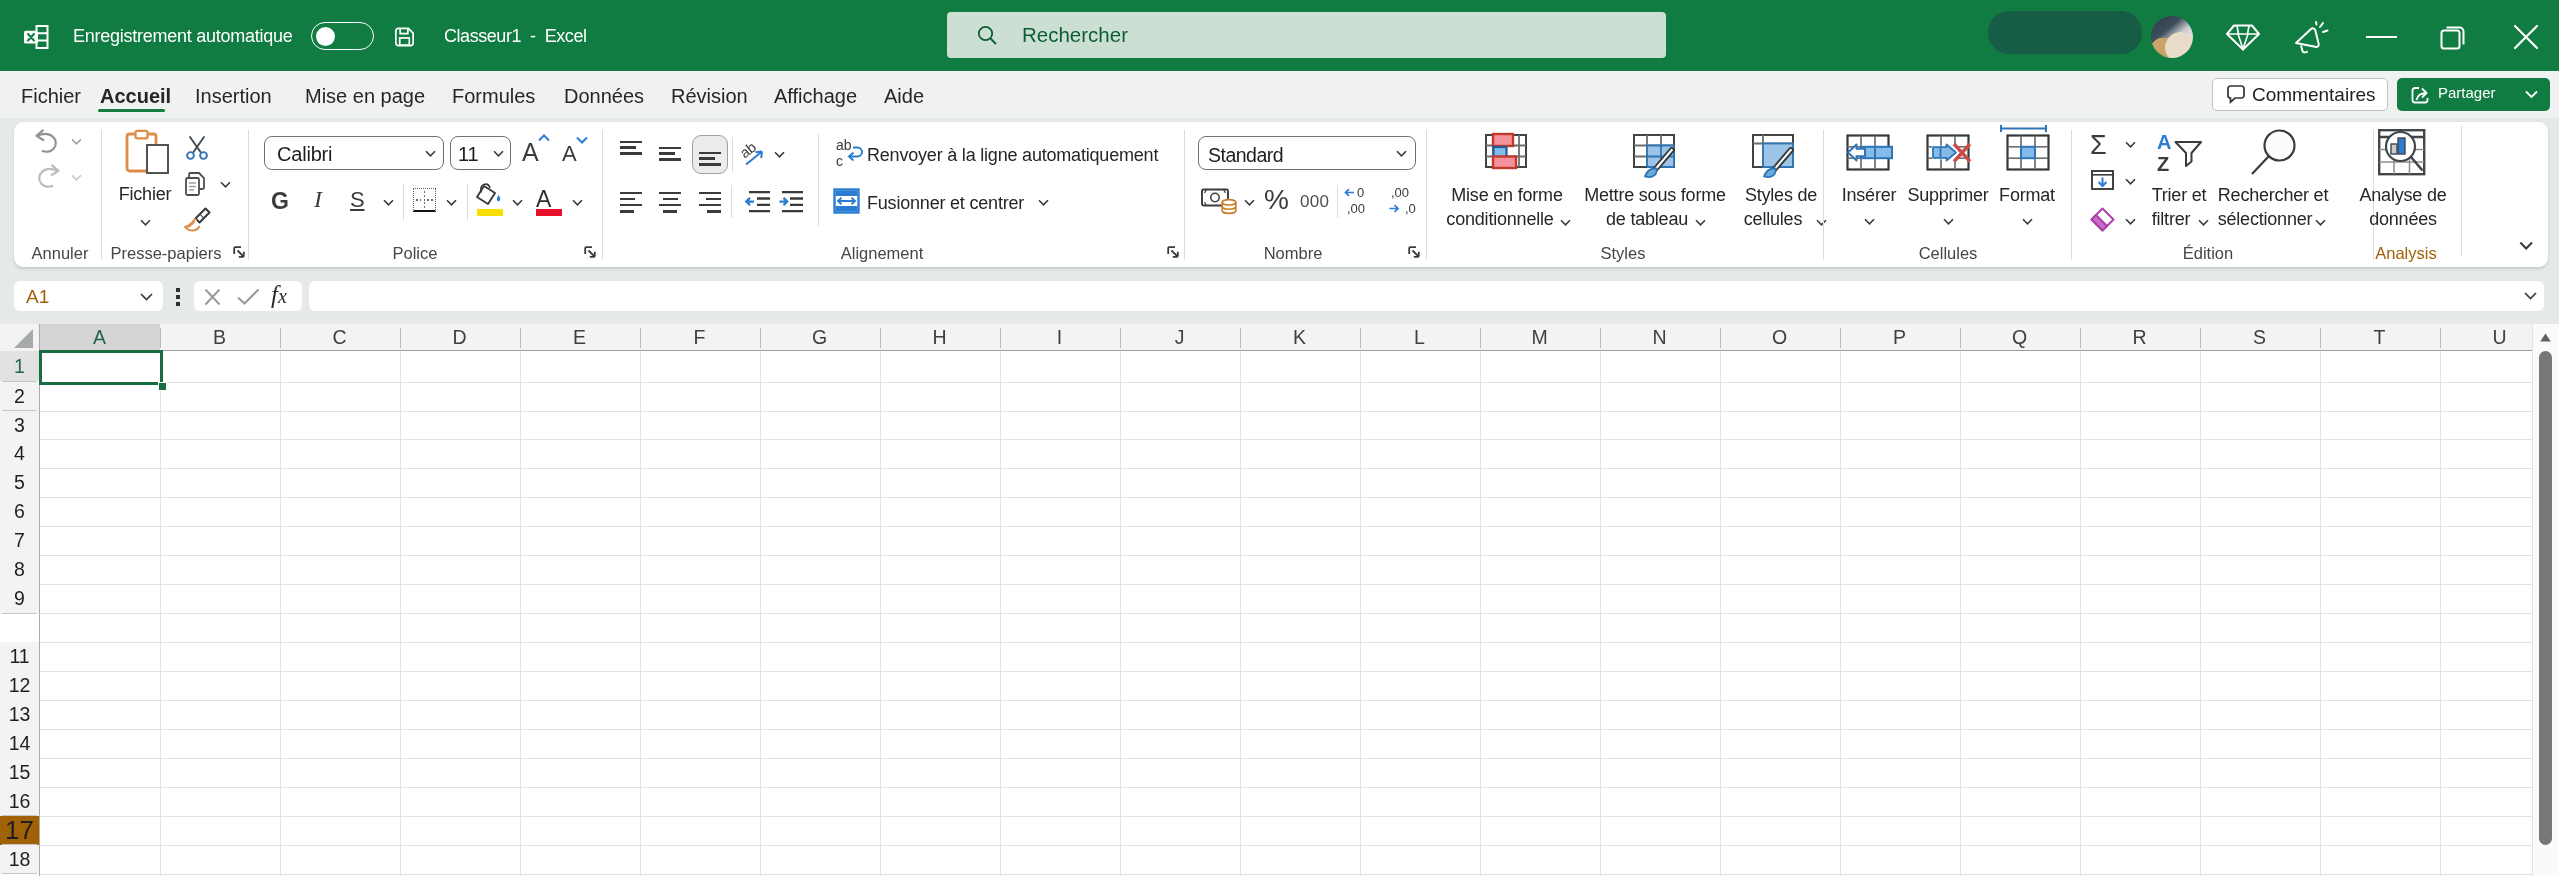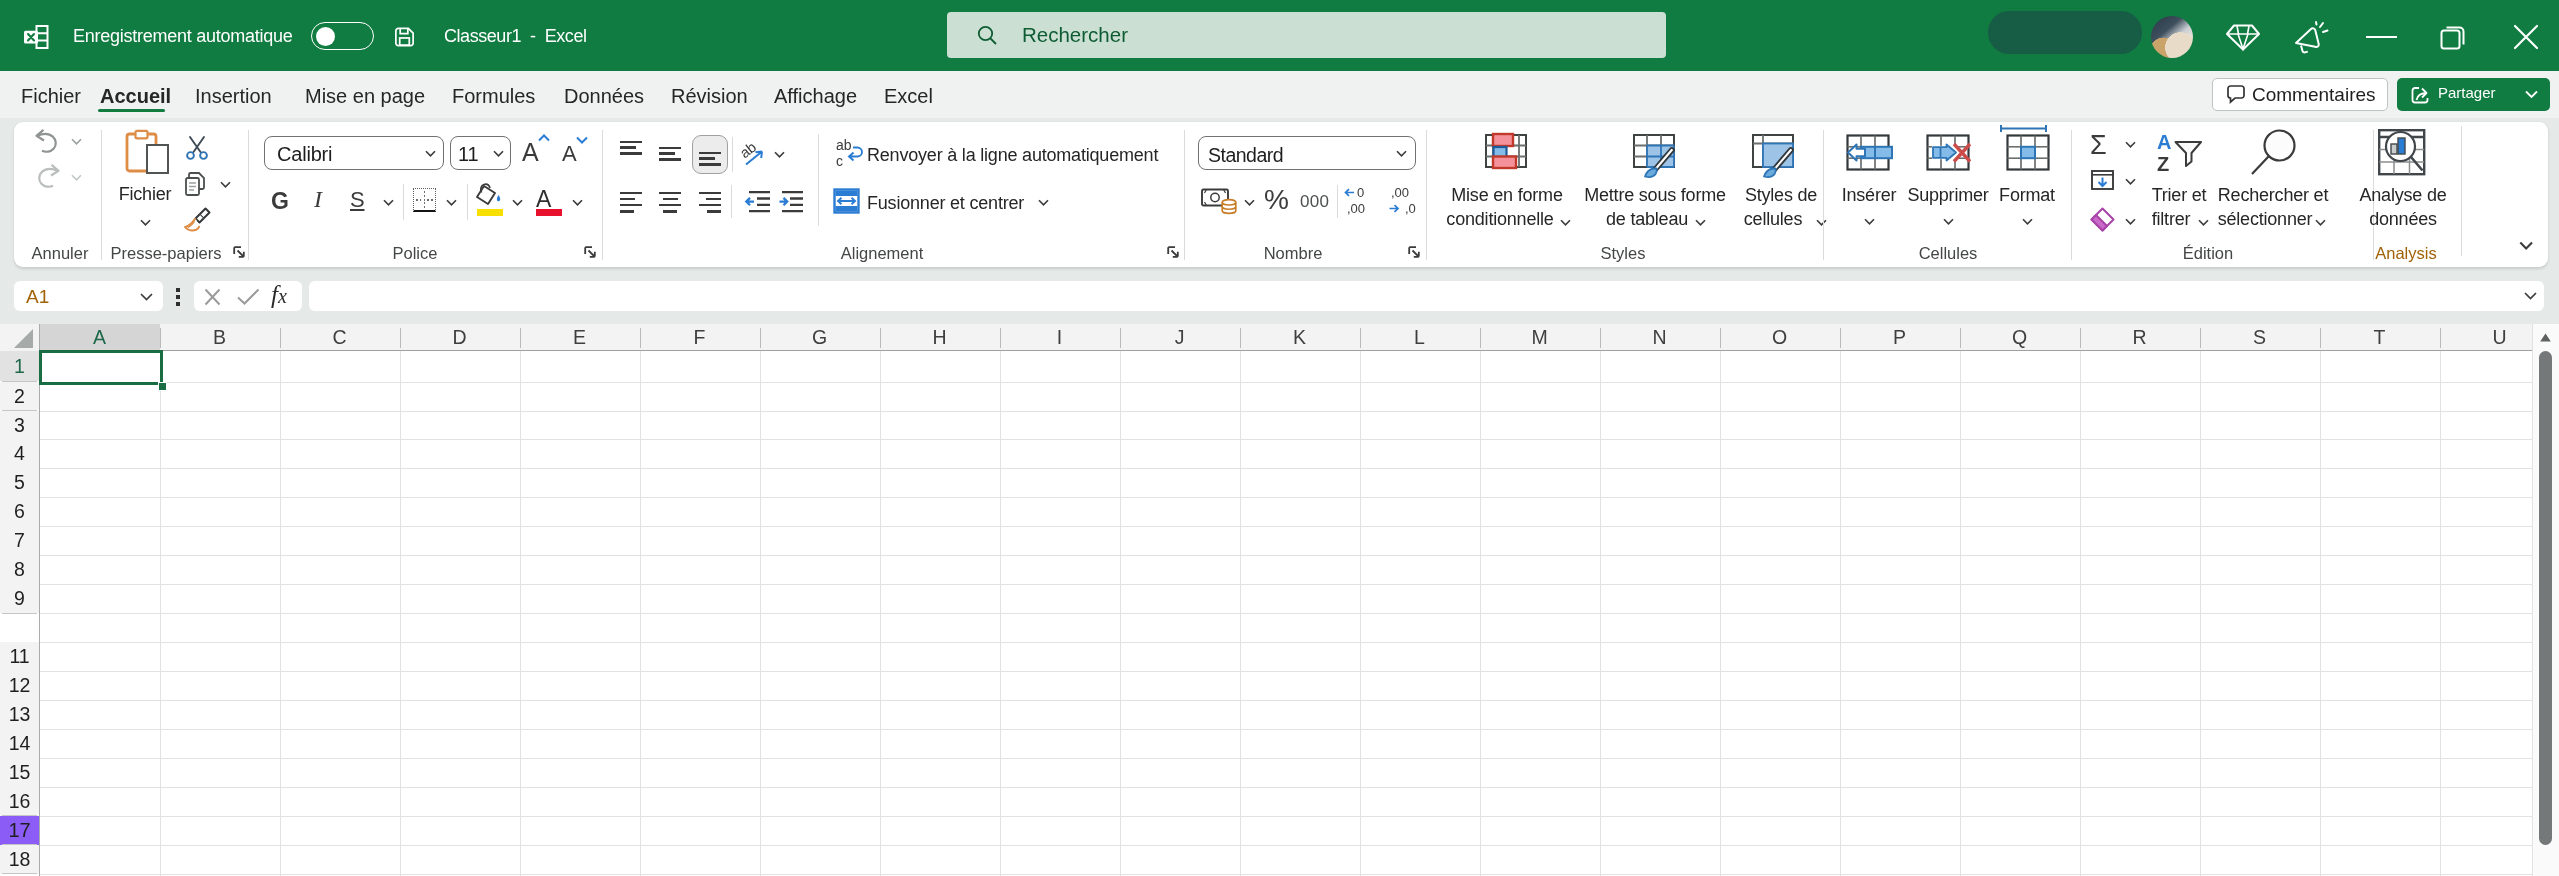--- a/index.html
+++ b/index.html
@@ -52,21 +52,21 @@
 </svg>
 <div class="a" style="left:0;top:71px;width:2559px;height:47px;background:#EFF2F1;"></div>
 <div class="a" style="left:21px;top:85px;font-size:20px;color:#262626;white-space:nowrap;">Fichier</div>
 <div class="a" style="left:100px;top:85px;font-size:20px;color:#262626;font-weight:bold;white-space:nowrap;">Accueil</div>
 <div class="a" style="left:195px;top:85px;font-size:20px;color:#262626;white-space:nowrap;">Insertion</div>
 <div class="a" style="left:305px;top:85px;font-size:20px;color:#262626;white-space:nowrap;">Mise en page</div>
 <div class="a" style="left:452px;top:85px;font-size:20px;color:#262626;white-space:nowrap;">Formules</div>
 <div class="a" style="left:564px;top:85px;font-size:20px;color:#262626;white-space:nowrap;">Données</div>
 <div class="a" style="left:671px;top:85px;font-size:20px;color:#262626;white-space:nowrap;">Révision</div>
 <div class="a" style="left:774px;top:85px;font-size:20px;color:#262626;white-space:nowrap;">Affichage</div>
-<div class="a" style="left:884px;top:85px;font-size:20px;color:#262626;white-space:nowrap;">Excel</div>
+<div class="a" style="left:884px;top:85px;font-size:20px;color:#262626;white-space:nowrap;">Aide</div>
 <div class="a" style="left:98px;top:109px;width:67px;height:3px;background:#127C41;border-radius:2px;"></div>
 <div class="a" style="left:2212px;top:78px;width:176px;height:33px;background:#fff;border:1px solid #BCC3C0;border-radius:5px;"></div>
 <svg class="a" style="left:2226px;top:85px" width="20" height="19" viewBox="0 0 20 19">
 <path d="M2 3.5A2.5 2.5 0 0 1 4.5 1h11A2.5 2.5 0 0 1 18 3.5v7a2.5 2.5 0 0 1-2.5 2.5H9l-4.5 4v-4h-.5A2.5 2.5 0 0 1 2 10.5z" fill="none" stroke="#333" stroke-width="1.7"></path>
 </svg>
 <div class="a" style="left:2252px;top:84px;font-size:19px;color:#1f1f1f;">Commentaires</div>
 <div class="a" style="left:2397px;top:78px;width:153px;height:33px;background:#107C41;border-radius:5px;"></div>
 <svg class="a" style="left:2410px;top:84px" width="21" height="21" viewBox="0 0 21 21">
 <path d="M12 4.5 L16.5 9 12 13.5 M16.5 9 c-6.5 0 -9 2.5 -10 7" fill="none" stroke="#fff" stroke-width="1.8" stroke-linejoin="round"></path>
 <path d="M9 4H5a2.5 2.5 0 0 0-2.5 2.5V16A2.5 2.5 0 0 0 5 18.5h10A2.5 2.5 0 0 0 17.5 16v-2" fill="none" stroke="#fff" stroke-width="1.8"></path>
@@ -517,21 +517,21 @@
 <div class="a ct" style="left:0;top:671.2px;width:39.0px;height:28.97px;background:#F3F3F3;font-size:19.5px;color:#1f1f1f;line-height:28.97px;">12</div>
 <div class="a" style="left:2px;top:699.6px;width:35.0px;height:1px;background:#C6C6C6;"></div>
 <div class="a ct" style="left:0;top:700.2px;width:39.0px;height:28.97px;background:#F3F3F3;font-size:19.5px;color:#1f1f1f;line-height:28.97px;">13</div>
 <div class="a" style="left:2px;top:728.5px;width:35.0px;height:1px;background:#C6C6C6;"></div>
 <div class="a ct" style="left:0;top:729.1px;width:39.0px;height:28.97px;background:#F3F3F3;font-size:19.5px;color:#1f1f1f;line-height:28.97px;">14</div>
 <div class="a" style="left:2px;top:757.5px;width:35.0px;height:1px;background:#C6C6C6;"></div>
 <div class="a ct" style="left:0;top:758.1px;width:39.0px;height:28.97px;background:#F3F3F3;font-size:19.5px;color:#1f1f1f;line-height:28.97px;">15</div>
 <div class="a" style="left:2px;top:786.5px;width:35.0px;height:1px;background:#C6C6C6;"></div>
 <div class="a ct" style="left:0;top:787.1px;width:39.0px;height:28.97px;background:#F3F3F3;font-size:19.5px;color:#1f1f1f;line-height:28.97px;">16</div>
 <div class="a" style="left:2px;top:815.4px;width:35.0px;height:1px;background:#C6C6C6;"></div>
-<div class="a ct" style="left:0;top:816.0px;width:39.0px;height:28.97px;background:#8b5cf6;font-size:20px;color:#1f1f1f;line-height:28.97px;">17</div>
+<div class="a ct" style="left:0;top:816.0px;width:39.0px;height:28.97px;background:#a16207;font-size:26px;color:#1f1f1f;line-height:28.97px;">17</div>
 <div class="a" style="left:2px;top:844.4px;width:35.0px;height:1px;background:#C6C6C6;"></div>
 <div class="a ct" style="left:0;top:845.0px;width:39.0px;height:28.97px;background:#F3F3F3;font-size:19.5px;color:#1f1f1f;line-height:28.97px;">18</div>
 <div class="a" style="left:2px;top:873.4px;width:35.0px;height:1px;background:#C6C6C6;"></div>
 <div class="a" style="left:39.0px;top:324.0px;width:1px;height:552.0px;background:#ABABAB;"></div>
 <div class="a" style="left:159.5px;top:351.4px;width:1px;height:524.6px;background:#E2E2E2;"></div>
 <div class="a" style="left:279.5px;top:351.4px;width:1px;height:524.6px;background:#E2E2E2;"></div>
 <div class="a" style="left:399.5px;top:351.4px;width:1px;height:524.6px;background:#E2E2E2;"></div>
 <div class="a" style="left:519.5px;top:351.4px;width:1px;height:524.6px;background:#E2E2E2;"></div>
 <div class="a" style="left:639.5px;top:351.4px;width:1px;height:524.6px;background:#E2E2E2;"></div>
 <div class="a" style="left:759.5px;top:351.4px;width:1px;height:524.6px;background:#E2E2E2;"></div>

